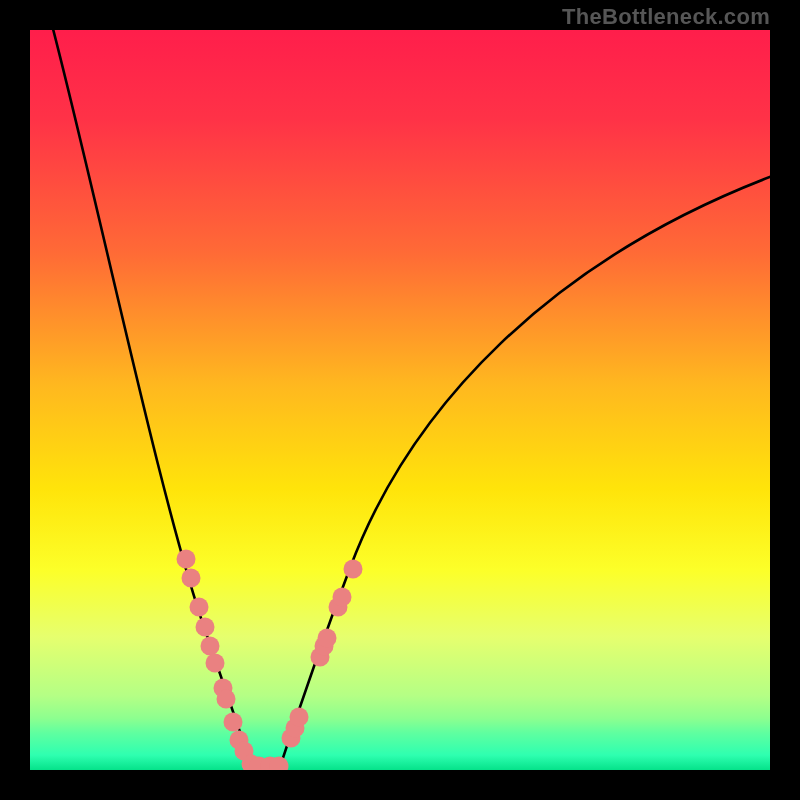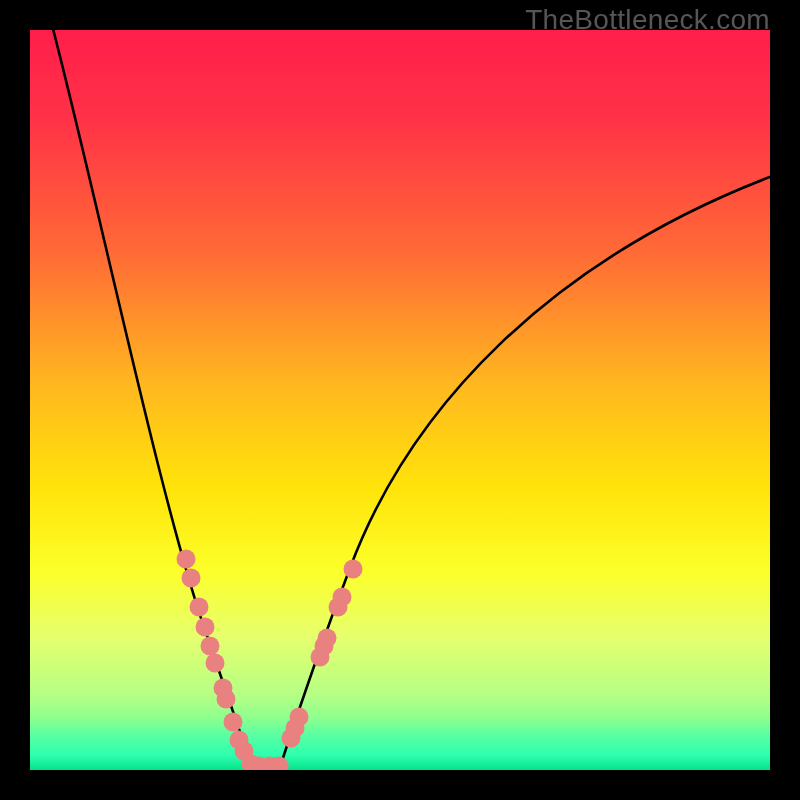--- a/index.html
+++ b/index.html
@@ -1,20 +1,20 @@
 <!DOCTYPE html>
 <html><head>
 <meta charset="utf-8">
 <style>
   * { margin: 0; padding: 0; box-sizing: border-box; }
   body { width: 800px; height: 800px; background: #000; position: relative; font-family: Arial, sans-serif; }
   .frame { position: absolute; top: 0; left: 0; width: 800px; height: 800px; background: #000; }
   .plot-area { position: absolute; top: 30px; left: 30px; width: 740px; height: 740px; overflow: hidden; }
   .gradient-bg { position: absolute; top: 0; left: 0; width: 100%; height: 100%; }
-  .watermark { position: absolute; top: 4px; right: 30px; font-size: 28px; color: #565656; font-weight: 400; letter-spacing: 0.3px; }
+  .watermark { position: absolute; top: 4px; right: 30px; font-size: 22px; color: #565656; font-weight: 700; letter-spacing: 0.3px; }
   svg.curves { position: absolute; top: 0; left: 0; width: 100%; height: 100%; }
   .marker { position: absolute; width: 19px; height: 19px; border-radius: 50%; transform: translate(-50%, -50%); }
 </style>
 </head>
 <body>
 
 <div class="frame">
   <div class="watermark">TheBottleneck.com</div>
   <div class="plot-area">
     <svg class="gradient-bg" viewBox="0 0 740 740" preserveAspectRatio="none">

